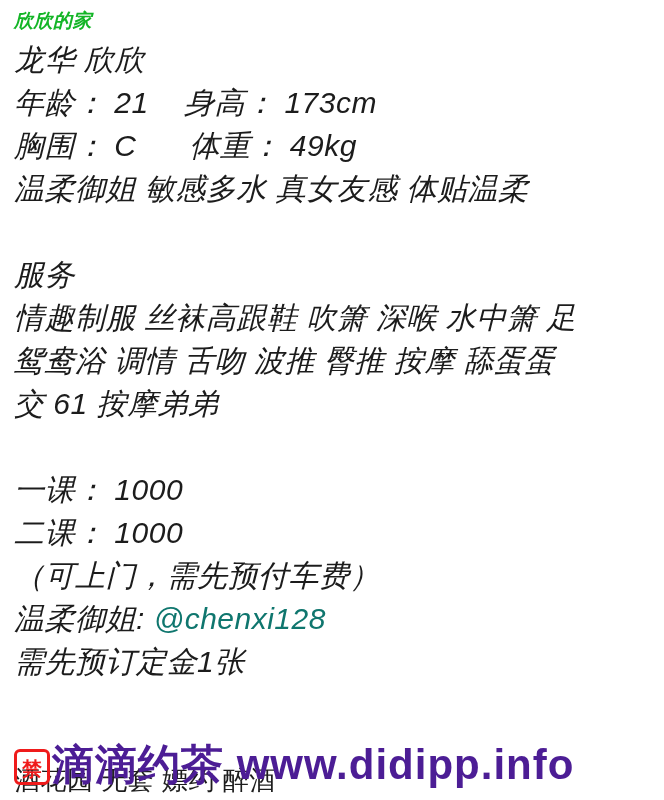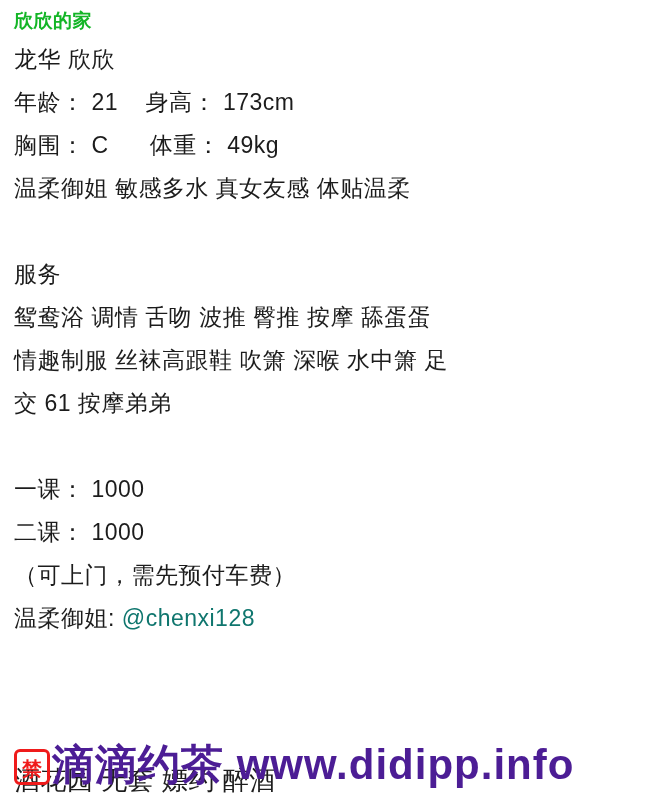--- a/index.html
+++ b/index.html
@@ -14,31 +14,32 @@
     color: #1a1a1a;
     overflow: hidden;
     position: relative;
   }
   .page {
     position: relative;
     width: 596px;
     height: 800px;
     box-sizing: border-box;
     padding: 8px 28px 0 14px;
+    font-style: italic;
   }
   .header-title {
     color: #13b526;
     font-size: 19px;
     font-weight: bold;
     line-height: 26px;
     letter-spacing: 0.5px;
     margin: 0 0 4px 0;
   }
   .line {
-    font-size: 23px;
+    font-size: 30px;
     line-height: 43px;
     color: #1c1c1c;
     white-space: pre;
     letter-spacing: 0.5px;
   }
   .line.spacer {
     font-size: 26px;
     line-height: 43px;
     height: 43px;
   }
@@ -99,32 +100,33 @@
   <div class="header-title">欣欣的家</div>
 
   <div class="line">龙华 欣欣</div>
   <div class="line">年龄： 21    身高： 173cm</div>
   <div class="line">胸围： C      体重： 49kg</div>
   <div class="line">温柔御姐 敏感多水 真女友感 体贴温柔</div>
 
   <div class="line spacer">&nbsp;</div>
 
   <div class="line">服务</div>
+  <div class="line">情趣制服 丝袜高跟鞋 吹箫 深喉 水中箫 足</div>
   <div class="line">鸳鸯浴 调情 舌吻 波推 臀推 按摩 舔蛋蛋</div>
-  <div class="line">情趣制服 丝袜高跟鞋 吹箫 深喉 水中箫 足</div>
   <div class="line">交 61 按摩弟弟</div>
 
   <div class="line spacer">&nbsp;</div>
 
   <div class="line">一课： 1000</div>
   <div class="line">二课： 1000</div>
   <div class="line">（可上门，需先预付车费）</div>
 
   <div class="line contact"><span>温柔御姐:</span> <span class="contact-value">@chenxi128</span></div>
 
+  <div class="line">需先预订定金1张</div>
 
 </div>
 
 <div class="bottom-line">酒花园 无套 嫖约 醉酒</div>
 
 <div class="watermark-wrap">
   <div class="wm-badge">禁</div>
   <div class="wm-text">滴滴约茶 www.didipp.info</div>
 </div>
 

